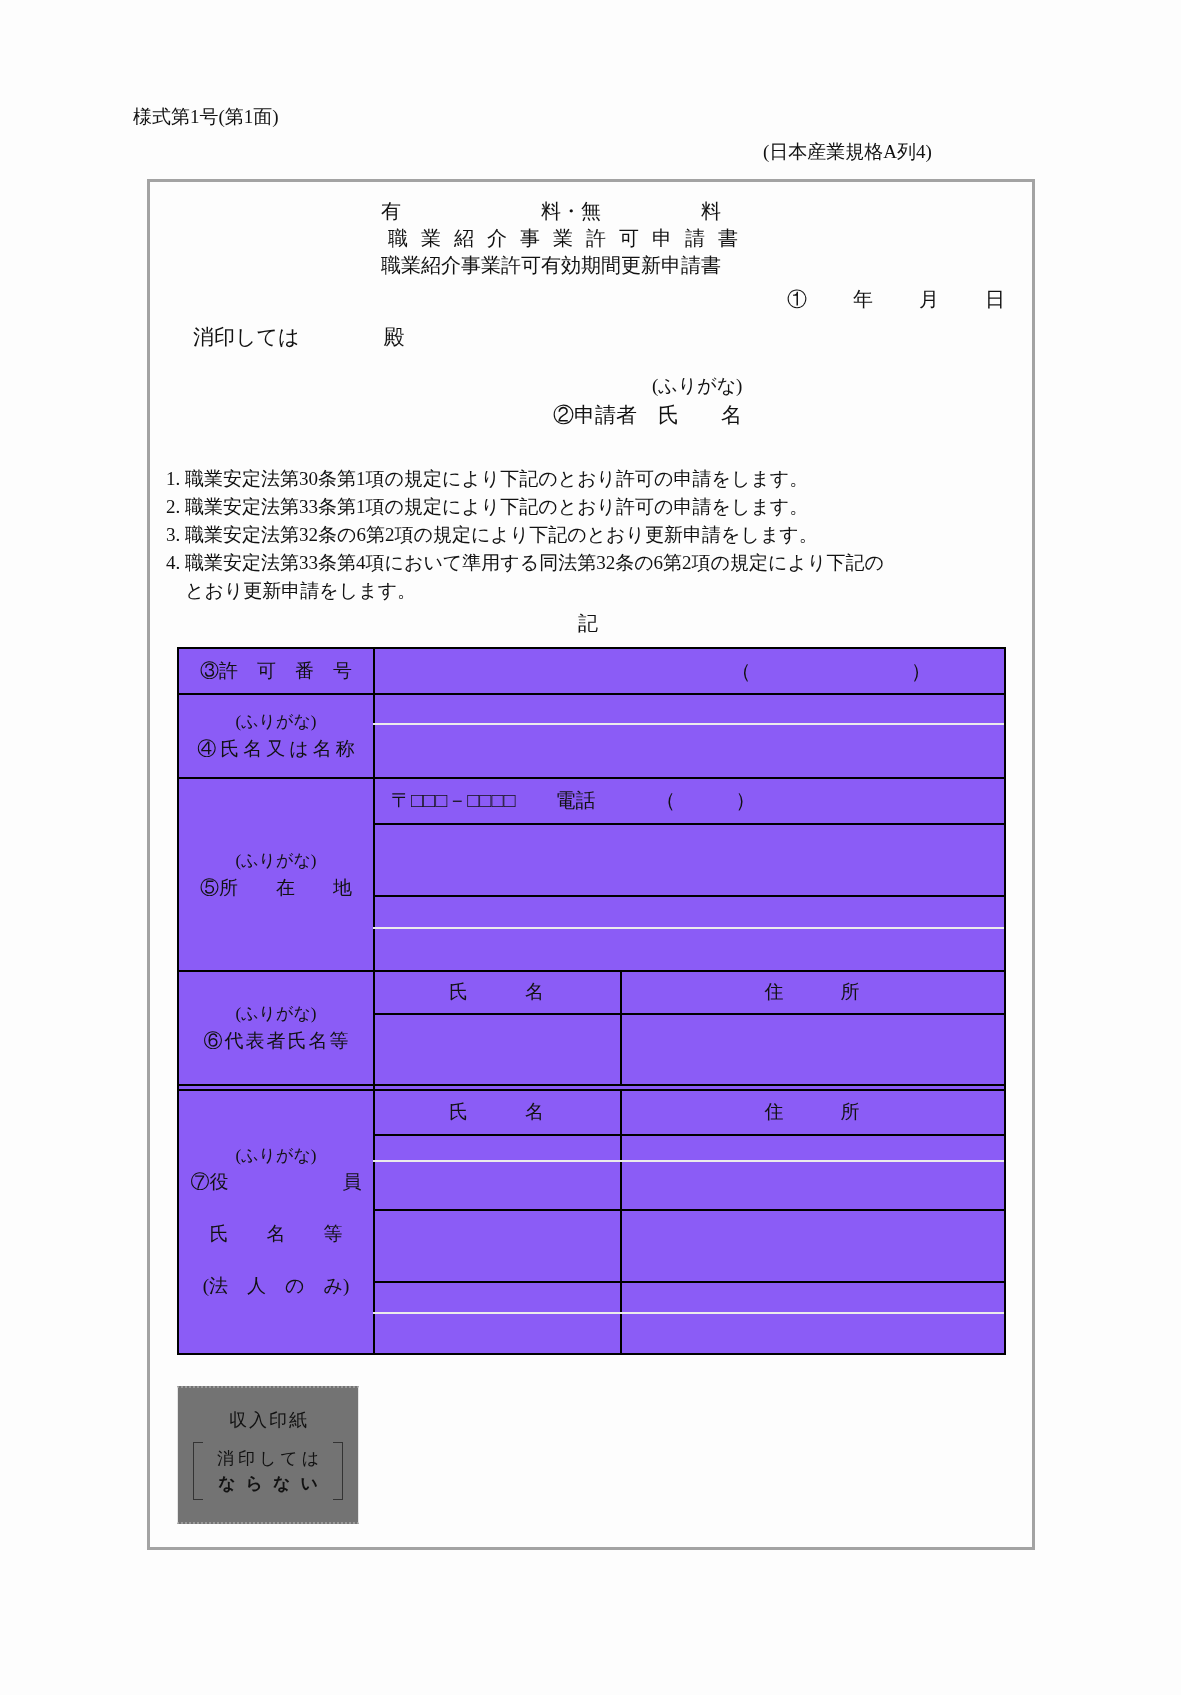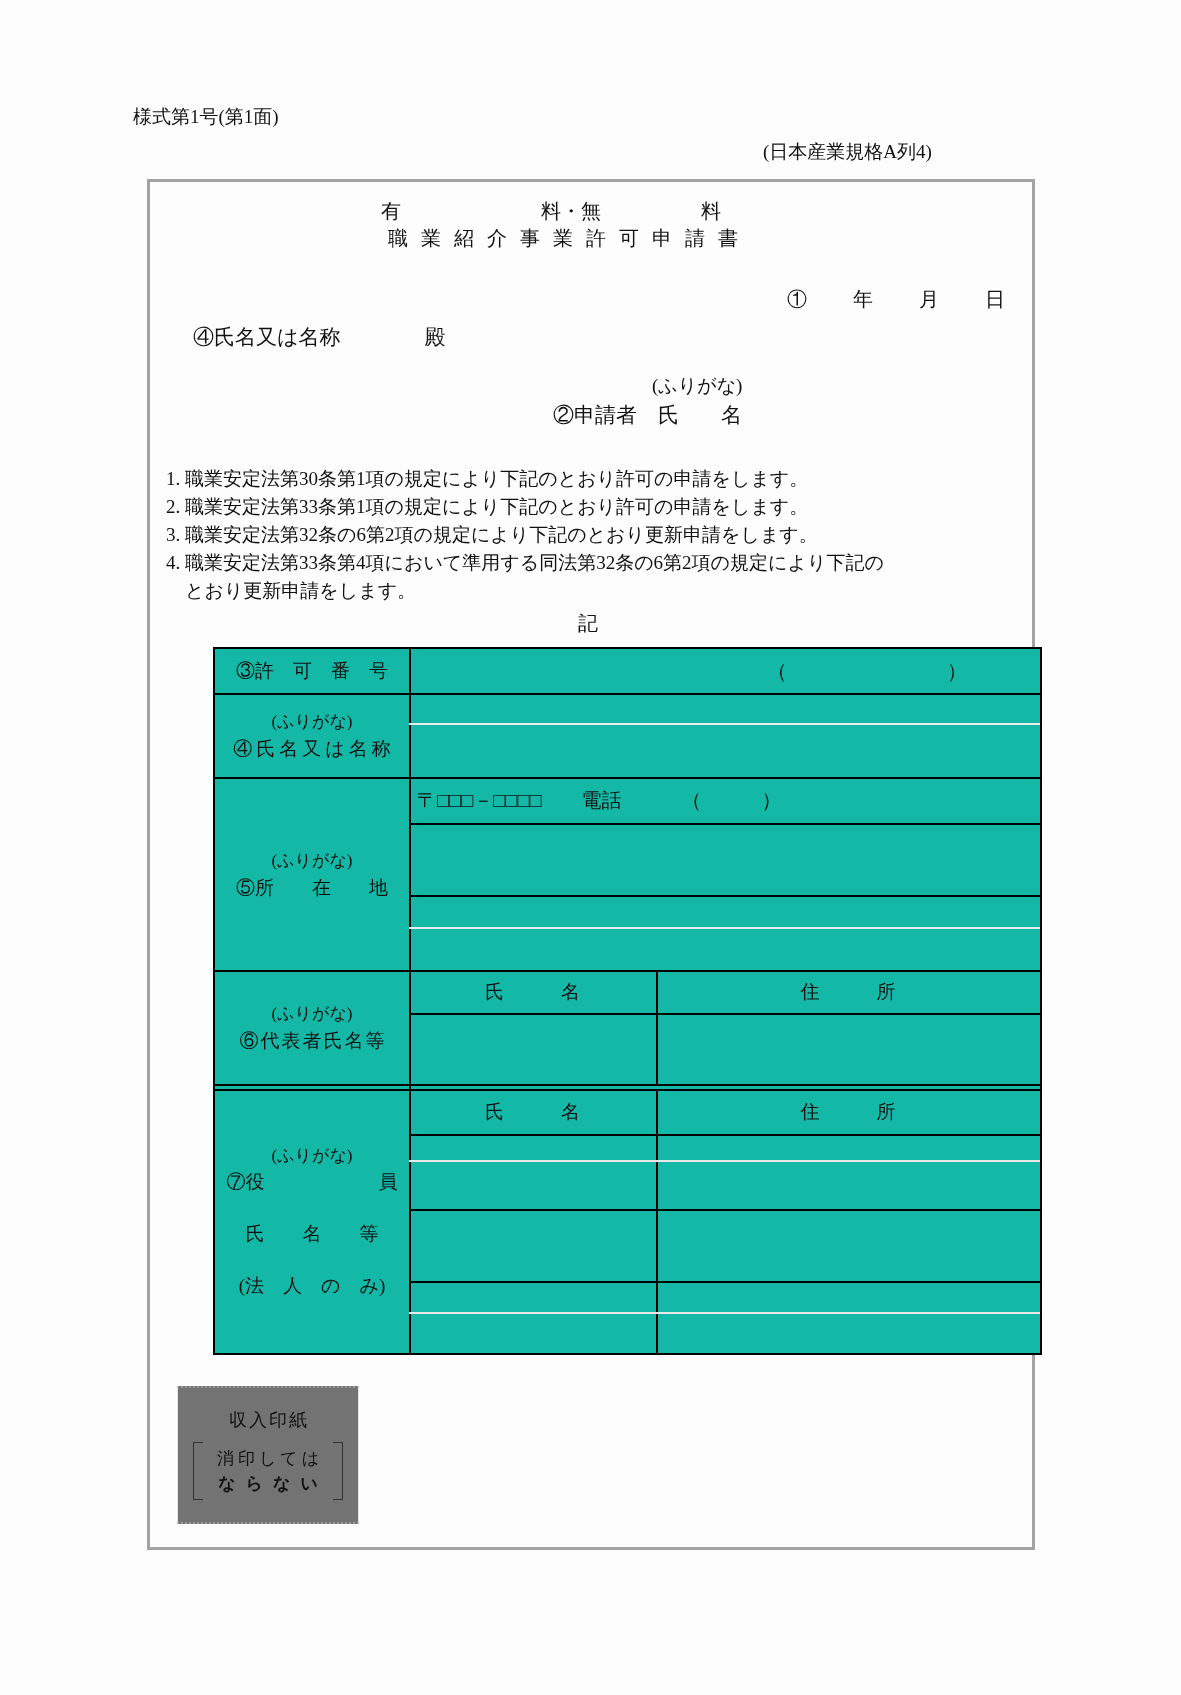--- a/index.html
+++ b/index.html
@@ -13,21 +13,21 @@
     position:absolute; left:147px; top:179px; width:882px; height:1365px;
     border:3px solid #a3a3a3; background:#fdfdfd;
   }
   .center { text-align:center; }
   .ls13 { letter-spacing:13px; text-indent:13px;padding-left:24px; }
   .ls4  { letter-spacing:4px;  text-indent:4px; }
   .ls2  { letter-spacing:2px;  text-indent:2px; }
   .ls10 { letter-spacing:10px; text-indent:10px;font-weight:bold; }
   .ftable {
     position:absolute; left:27px; top:465px; width:829px; height:708px;
-    border:2px solid #000; box-sizing:border-box; background:#14b8a6;margin-left:36px;
+    border:2px solid #000; box-sizing:border-box; background:#8b5cf6;
   }
   .vl { position:absolute; width:2px; background:#000; }
   .hl { position:absolute; height:2px; background:#000; left:0; width:825px; }
   .hlc { position:absolute; height:2px; background:#000; left:194px; width:631px; }
   .faint { position:absolute; height:2px; background:#ebebeb; left:194px; width:631px; }
   .cell { position:absolute; display:flex; align-items:center; justify-content:center; font-size:19px; }
   .cellcol { flex-direction:column; }
   .stampbox {
     position:absolute; left:27px; top:1204px; width:180px; height:134px;
     border-top:2px dotted #9a9a9a; border-bottom:2px dotted #9a9a9a;
@@ -51,25 +51,26 @@
 <body>
 
 <div class="abs" style="left:133px;top:104px;font-size:19px">様式第1号(第1面)</div>
 <div class="abs" style="left:763px;top:139px;font-size:19px">(日本産業規格A列4)</div>
 
 <div class="box">
 
   <div class="abs center" style="left:0;top:16px;width:802px;font-size:20px;line-height:27px">
     <div>有　　　　　　　料・無　　　　　料</div>
     <div class="ls13">職業紹介事業許可申請書</div>
+    <div>職業紹介事業許可有効期間更新申請書</div>
   </div>
 
   <div class="abs" style="left:637px;top:104px;font-size:20px;letter-spacing:2px">①　　年　　月　　日</div>
 
-  <div class="abs" style="left:43px;top:141px;font-size:21px">④氏名又は名称　　　　殿</div>
+  <div class="abs" style="left:43px;top:141px;font-size:21px">消印しては　　　　殿</div>
 
   <div class="abs" style="left:502px;top:191px;font-size:19px">(ふりがな)</div>
   <div class="abs" style="left:403px;top:219px;font-size:21px">②申請者　氏　　名</div>
 
   <div class="abs" style="left:16px;top:283px;font-size:19px;line-height:28px">
     <div>1. 職業安定法第30条第1項の規定により下記のとおり許可の申請をします。</div>
     <div>2. 職業安定法第33条第1項の規定により下記のとおり許可の申請をします。</div>
     <div>3. 職業安定法第32条の6第2項の規定により下記のとおり更新申請をします。</div>
     <div>4. 職業安定法第33条第4項において準用する同法第32条の6第2項の規定により下記の</div>
     <div>　とおり更新申請をします。</div>
@@ -109,21 +110,21 @@
     <div class="cell cellcol" style="left:0;top:44px;width:194px;height:84px;line-height:27px">
       <div style="font-size:17px">(ふりがな)</div>
       <div class="ls4">④氏名又は名称</div>
     </div>
     <div class="abs" style="left:194px;top:44px;width:631px;height:84px"></div>
 
     <div class="cell cellcol" style="left:0;top:128px;width:194px;height:193px;line-height:27px">
       <div style="font-size:17px">(ふりがな)</div>
       <div>⑤所　　在　　地</div>
     </div>
-    <div class="cell" style="left:194px;top:128px;width:631px;height:46px;justify-content:flex-start;padding-left:8px;box-sizing:border-box;font-size:20px">〒□□□－□□□□　　電話　　　（　　　）</div>
+    <div class="cell" style="left:194px;top:128px;width:631px;height:46px;justify-content:flex-start;padding-left:18px;box-sizing:border-box;font-size:20px">〒□□□－□□□□　　電話　　　（　　　）</div>
     <div class="abs" style="left:194px;top:174px;width:631px;height:72px"></div>
     <div class="abs" style="left:194px;top:246px;width:631px;height:75px"></div>
 
     <div class="cell cellcol" style="left:0;top:321px;width:194px;height:114px;line-height:27px">
       <div style="font-size:17px">(ふりがな)</div>
       <div class="ls2">⑥代表者氏名等</div>
     </div>
     <div class="cell" style="left:194px;top:321px;width:247px;height:43px">氏　　　名</div>
     <div class="cell" style="left:441px;top:321px;width:384px;height:43px">住　　　所</div>
     <div class="abs" style="left:194px;top:364px;width:247px;height:71px"></div>

